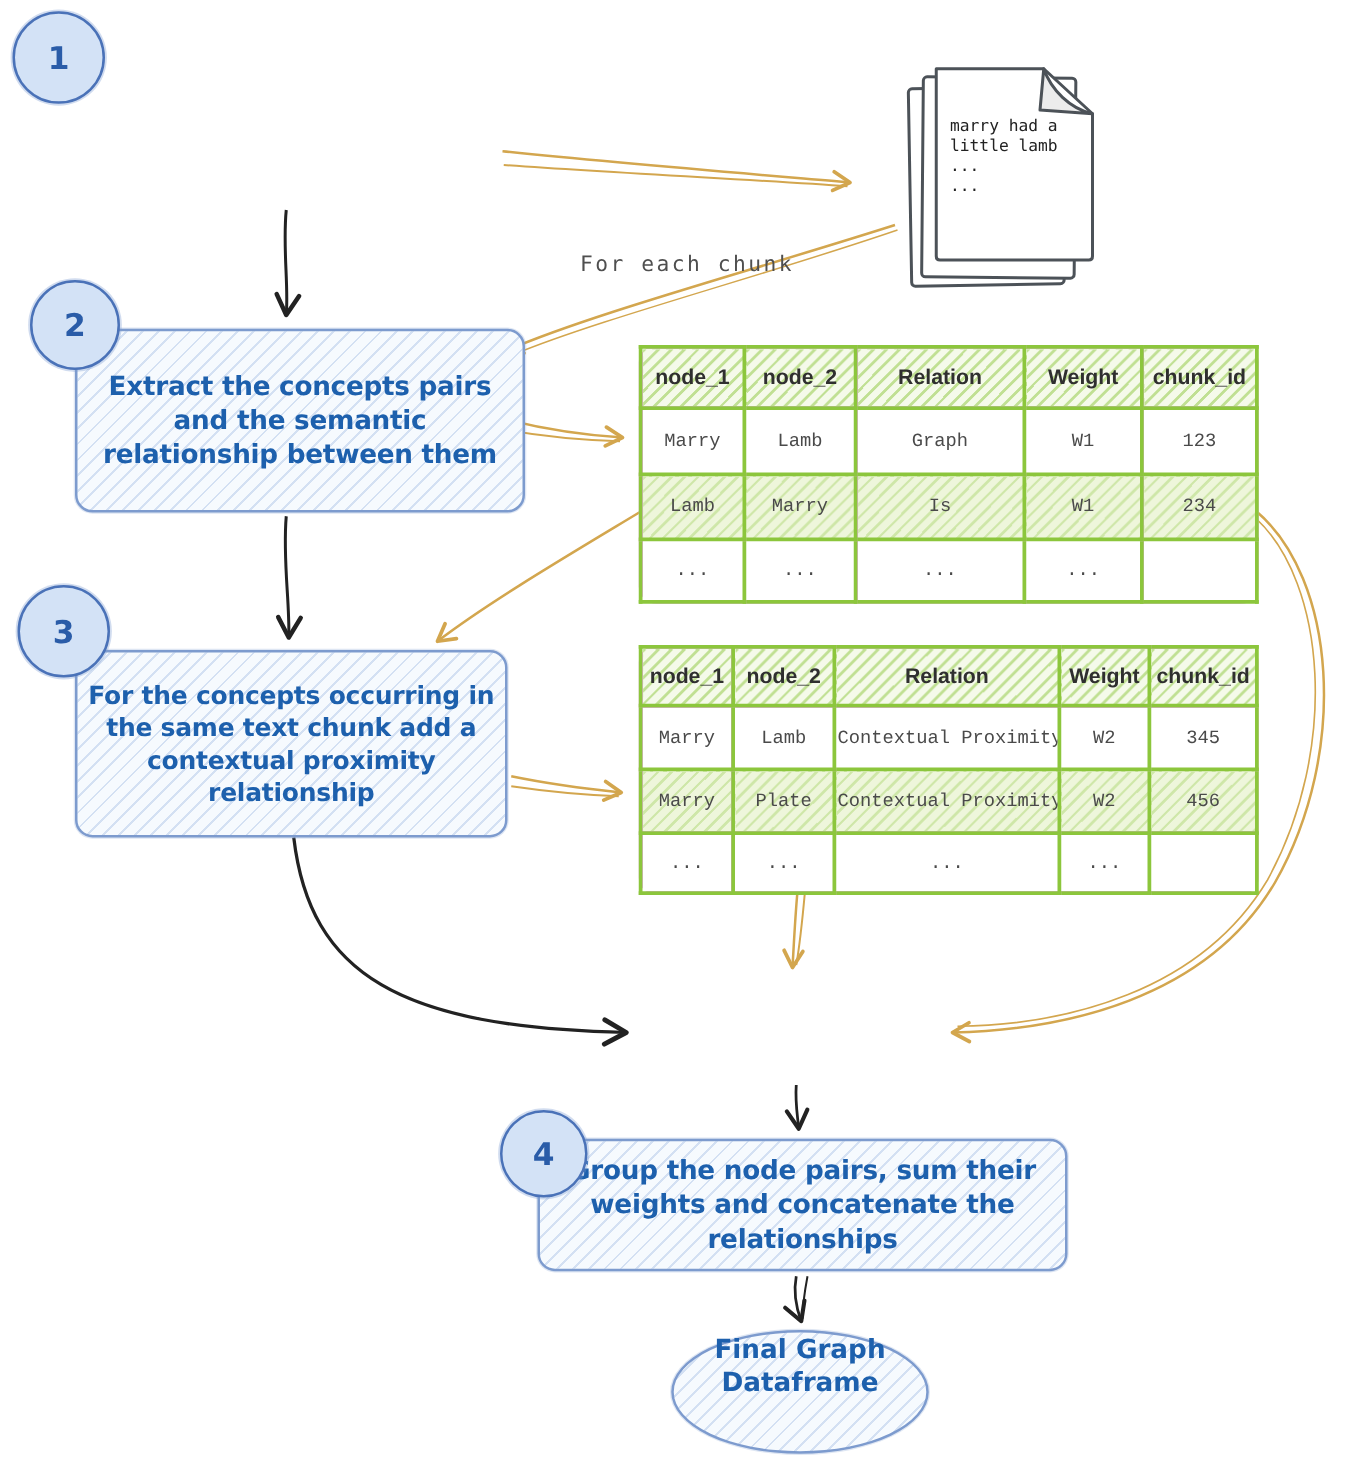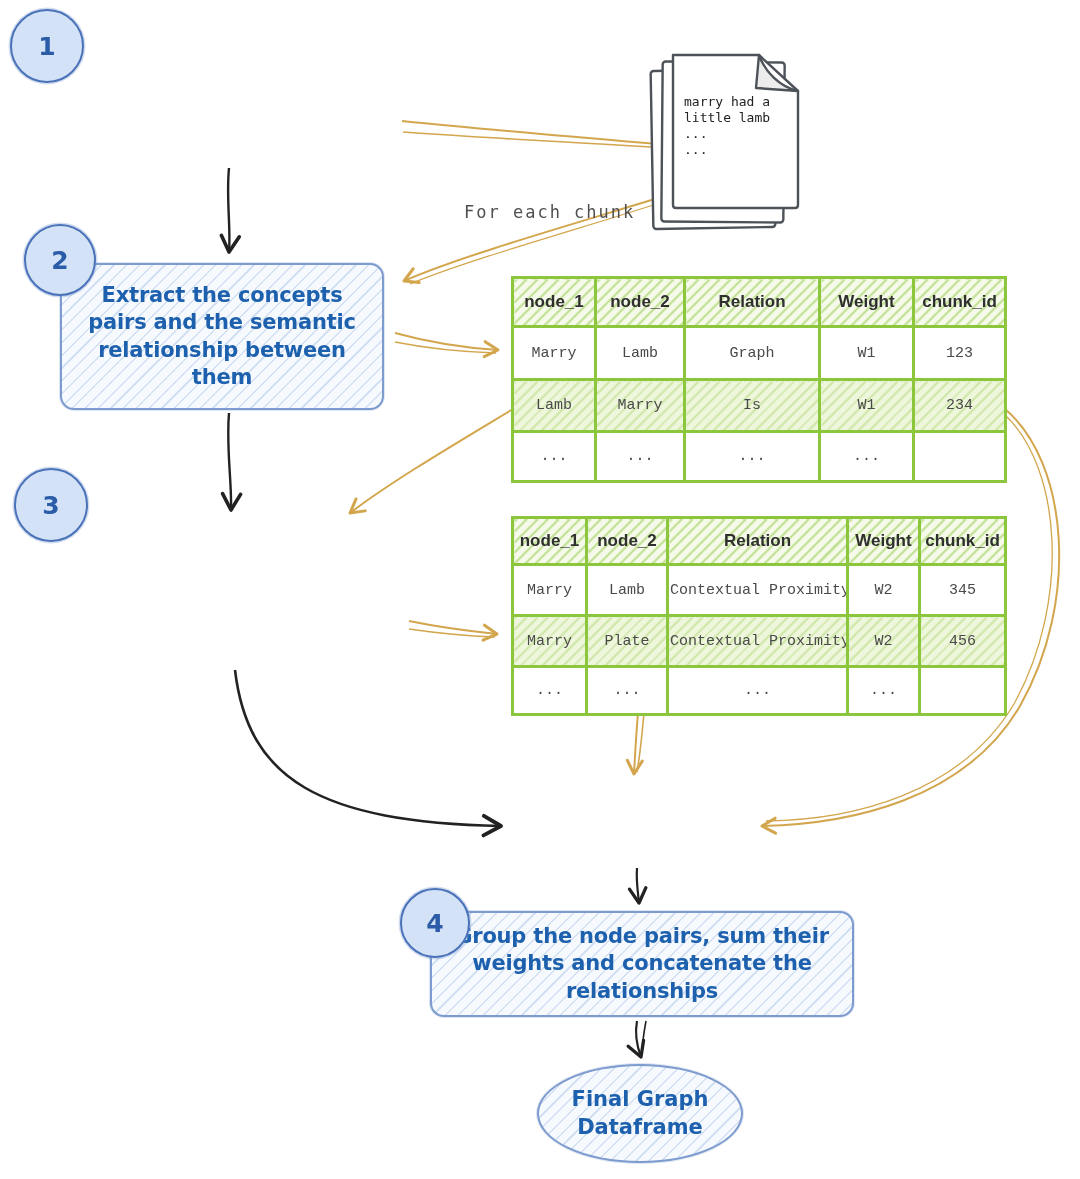--- a/index.html
+++ b/index.html
@@ -27,21 +27,21 @@
     background:#d3e2f6;border:2.5px solid #4a72b8;
     display:flex;align-items:center;justify-content:center;
     color:#2a5ca8;font-weight:bold;font-size:25px;
     box-shadow:0 0 0 1.5px rgba(122,154,210,0.35);
   }
   .ellipse{
     position:absolute;z-index:2;box-sizing:border-box;border-radius:50%;
     border:2.5px solid #7d9bce;
     background-color:#f6fafe;
     background-image:repeating-linear-gradient(135deg,rgba(122,158,214,0.28) 0 1.6px,transparent 1.6px 9px);
-    display:flex;align-items:center;justify-content:center;text-align:center;
+    display:flex;align-items:flex-start;justify-content:center;text-align:center;
     box-shadow:0 0 0 1px rgba(125,155,206,0.25);
   }
 
   
   table.gtable{
     position:absolute;z-index:2;border-collapse:collapse;table-layout:fixed;
     background:#f0abfc;border:3.5px solid #8cc63c;border-radius:14px;
     font-family:"Liberation Sans","DejaVu Sans",sans-serif;
   }
   table.gtable th,table.gtable td{
@@ -120,35 +120,38 @@
     <path d="M637,1021 C634,1037 638,1049 641,1057" fill="none" stroke="#222" stroke-width="2.2" marker-end="url(#mB)"></path>
     <path d="M646,1021 C643,1037 642,1047 642,1055" fill="none" stroke="#222" stroke-width="1.6"></path>
   </svg>
 
   <div class="stepcircle" style="left:10px;top:9px;width:74px;height:74px;">1</div>
   <div class="stepcircle" style="left:24px;top:224px;width:72px;height:72px;">2</div>
   <div class="stepcircle" style="left:14px;top:468px;width:74px;height:74px;">3</div>
   <div class="stepcircle" style="left:400px;top:888px;width:70px;height:70px;">4</div>
 
 
-  <div class="sketchbox" style="left:60px;top:263px;width:324px;height:147px;padding:0 12px;">
+  <div class="sketchbox" style="left:60px;top:263px;width:360px;height:147px;padding:0 12px;">
     <span class="btext" style="font-size:21px;">Extract the concepts pairs and the semantic relationship between them</span>
   </div>
 
+  <div class="sketchbox" style="left:60px;top:520px;width:346px;height:150px;padding:0 8px;">
+    <span class="btext" style="font-size:20px;">For the concepts occurring in the same text chunk add a contextual proximity relationship</span>
+  </div>
 
 
   <div class="sketchbox" style="left:430px;top:911px;width:424px;height:106px;padding:0 14px;">
     <span class="btext" style="font-size:21px;">Group the node pairs, sum their weights and concatenate the relationships</span>
   </div>
 
   <div class="ellipse" style="left:537px;top:1064px;width:206px;height:99px;padding:0 18px;">
     <span class="btext" style="font-size:21px;color:#1d60ad;font-weight:bold;line-height:1.3;">Final Graph Dataframe</span>
   </div>
 
-  <div class="docwrap" style="left:646px;top:46px;width:165px;height:195px;">
+  <div class="docwrap" style="left:722px;top:46px;width:165px;height:195px;">
     <svg width="165" height="195" viewBox="0 0 165 195">
       <g fill="#ffffff" stroke="#4c5258" stroke-width="2.4" stroke-linejoin="round">
         <rect x="6" y="24" width="122" height="158" rx="3" transform="rotate(-1 67 103)"></rect>
         <rect x="16" y="16" width="122" height="160" rx="3" transform="rotate(0.5 77 96)"></rect>
         <path d="M27,9 H113 L152,45 V159 Q152,162 149,162 H30 Q27,162 27,159 Z"></path>
         <path d="M113,9 C119,26 134,41 152,45 L110,42 Z" fill="#ececec"></path>
       </g>
     </svg>
     <div class="doctext" style="left:38px;top:48px;">
       <span>marry had a</span>

